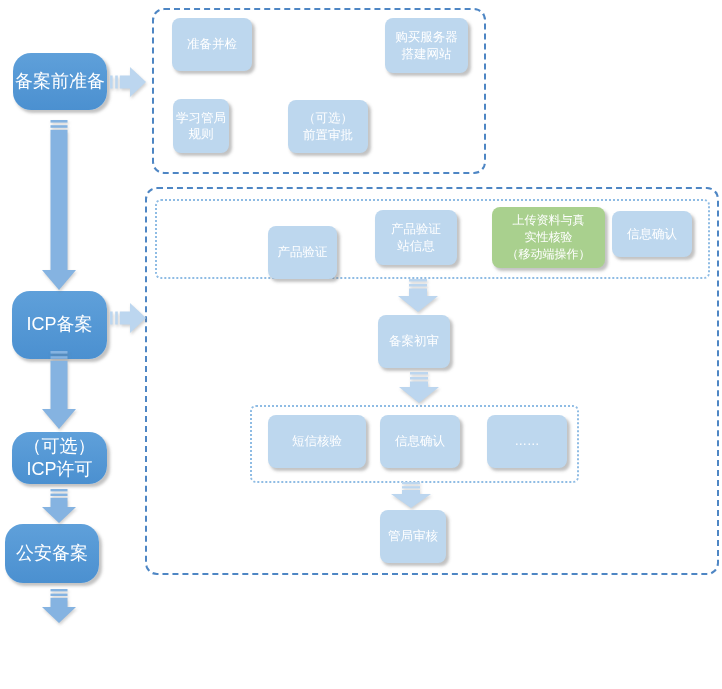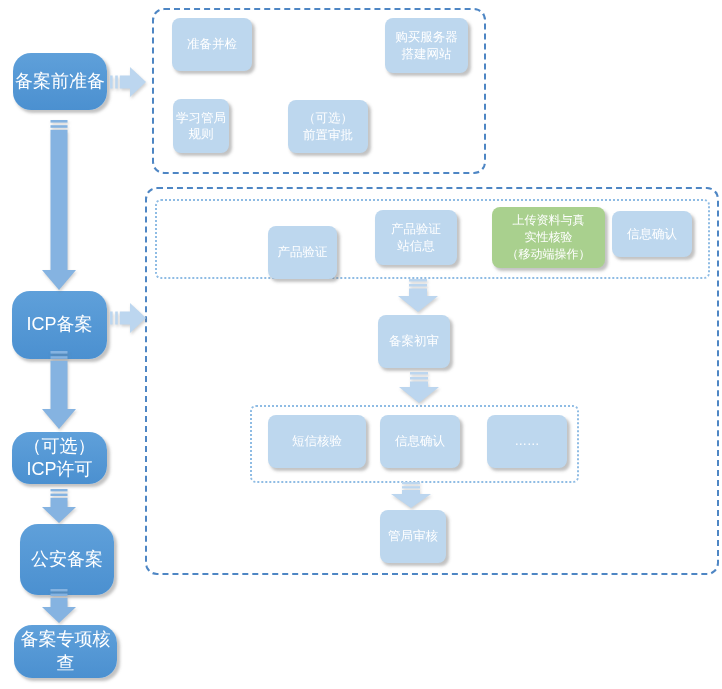--- a/index.html
+++ b/index.html
@@ -37,23 +37,22 @@
 
   <div class="dotted-box" style="left:250px;top:405px;width:325px;height:74px"></div>
 
   <div class="node dark" style="left:13px;top:53px;width:94px;height:57px">备案前准备</div>
 
   <div class="node dark" style="left:12px;top:291px;width:95px;height:68px">ICP备案</div>
 
   <div class="node dark" style="left:12px;top:432px;width:95px;height:52px">（可选）
 ICP许可</div>
 
-  <div class="node dark" style="left:20px;top:524px;width:94px;height:71px">公安备案</div>
+  <div class="node dark" style="left:5px;top:524px;width:94px;height:59px">公安备案</div>
 
-  <div class="node dark" style="left:14px;top:625px;width:103px;height:53px">备案专项核查</div>
 
   <svg class="arrow fill-dark" style="left:42px;top:120px" width="34" height="170" viewBox="0 0 34 170">
     <rect x="8.5" y="0" width="17" height="2.6"></rect>
       <rect x="8.5" y="5.2" width="17" height="2.6"></rect>
     <rect x="8.5" y="9.8" width="17" height="140.2"></rect>
       <polygon points="0,150 34,150 17,170"></polygon>
   </svg>
 
   <svg class="arrow fill-dark" style="left:42px;top:351px" width="34" height="78" viewBox="0 0 34 78">
     <rect x="8.5" y="0" width="17" height="2.6"></rect>

